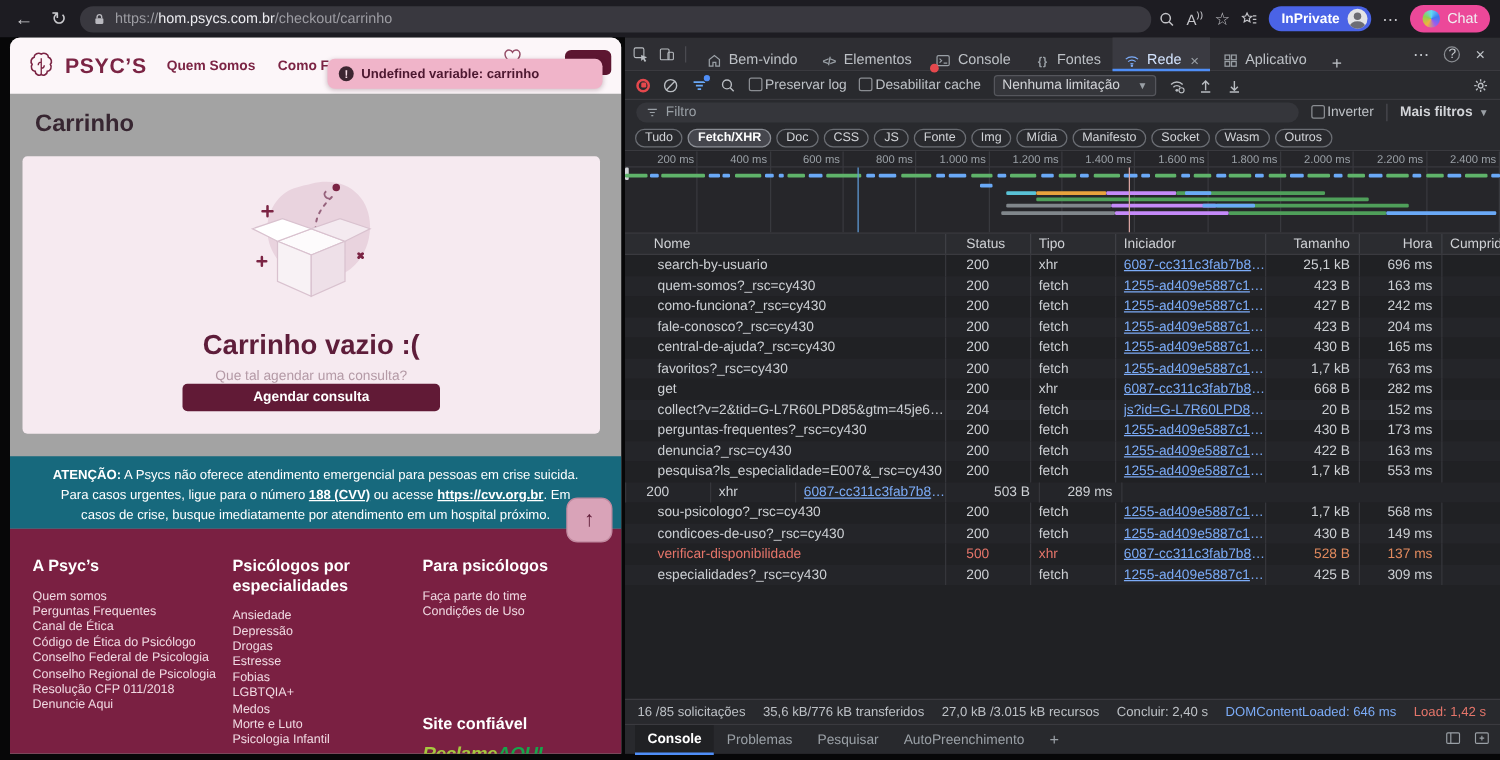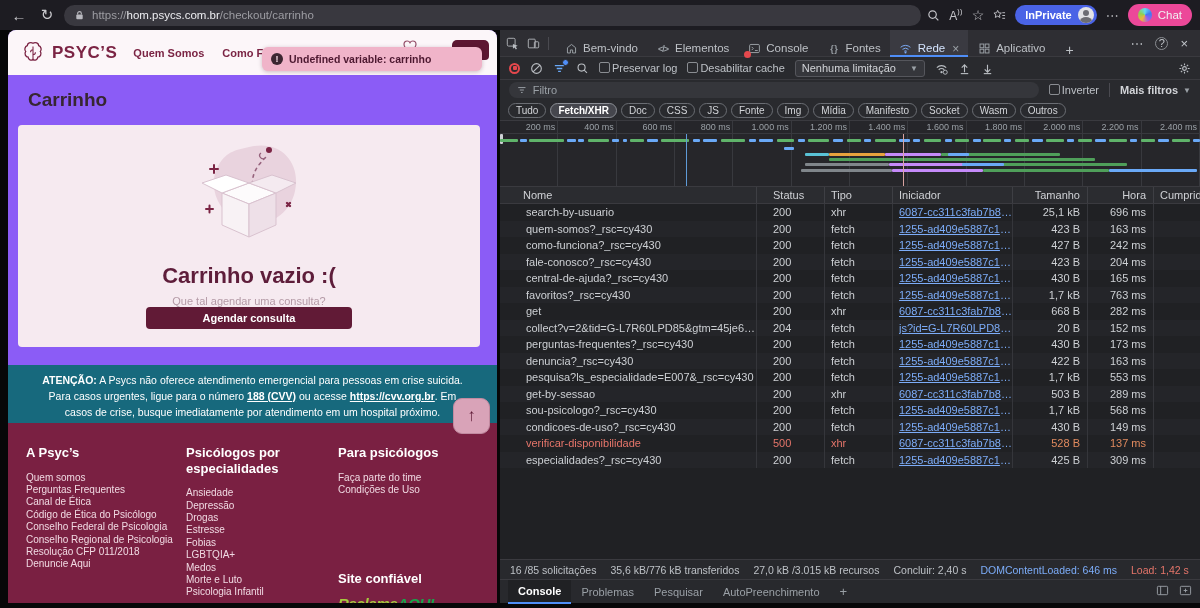--- a/index.html
+++ b/index.html
@@ -19,21 +19,21 @@
   .avatar{width:16px;height:16px;border-radius:50%;background:#e3e3e6;position:relative;overflow:hidden}
   .avatar::before{content:"";position:absolute;left:5px;top:3px;width:6px;height:6px;border-radius:50%;background:#6d6d74}
   .avatar::after{content:"";position:absolute;left:2px;top:10px;width:12px;height:8px;border-radius:50%;background:#6d6d74}
   .chat-pill{height:22px;background:#ec4899;border-radius:12px;display:flex;align-items:center;gap:6px;padding:0 10px;color:#f0f0f2;font-size:11.5px}
   .copilot{width:14px;height:14px;border-radius:50%;background:conic-gradient(#62d9f5,#3f7bf0,#9a5cf0,#f2b23e,#8fd14f,#62d9f5)}
 
   
   .content{display:flex;height:578px;padding:0 0 5px 8px;gap:3px;background:#070708}
 
   
-  .site{width:489px;height:573px;background:#8b5cf6;border-radius:8px 8px 0 0;position:relative;overflow:hidden;flex:none}
+  .site{width:489px;height:573px;background:#a3a3a3;border-radius:8px 8px 0 0;position:relative;overflow:hidden;flex:none}
   .site-header{height:45px;background:#fcf6f9;display:flex;align-items:center;padding:0 12px;position:relative}
   .logo{display:flex;align-items:center;gap:6px}
   .logo-text{font-size:17px;font-weight:800;color:#7b2444;letter-spacing:.5px}
   .site-nav{display:flex;gap:18px;margin-left:16px}
   .nav-link{font-size:11px;font-weight:bold;color:#7b2444;text-decoration:none;white-space:nowrap}
   .hdr-heart{position:absolute;right:80px;top:9px;color:#7b2444;opacity:.8}
   .hdr-btn{position:absolute;right:8px;top:10px;width:37px;height:20px;background:#5d1631;border-radius:5px 5px 4px 4px}
   .tooltip{position:absolute;left:254px;top:17px;width:220px;height:24px;background:#f0b4c9;border-radius:6px;display:flex;align-items:center;gap:6px;padding:0 9px;box-shadow:0 1px 4px rgba(60,10,30,.25);z-index:3}
   .tt-ic{width:12px;height:12px;border-radius:50%;background:#3c2631;color:#f5dbe5;font-size:9px;font-weight:bold;display:flex;align-items:center;justify-content:center;flex:none}
   .tt-text{font-size:10.5px;font-weight:bold;color:#4d1830;white-space:nowrap}
@@ -707,21 +707,20 @@
           <span class="c-status">200</span>
           <span class="c-tipo">fetch</span>
           <span class="c-ini">
             <a class="ini-link">1255-ad409e5887c155b0.js</a>
           </span>
           <span class="c-tam">1,7 kB</span>
           <span class="c-hora">553 ms</span>
           <span class="c-cum"></span>
         </div>
         <div class="req-row alt">
-          <span class="c-name">get-by-sessao</span>
           <span class="c-status">200</span>
           <span class="c-tipo">xhr</span>
           <span class="c-ini">
             <a class="ini-link">6087-cc311c3fab7b8302.js:</a>
           </span>
           <span class="c-tam">503 B</span>
           <span class="c-hora">289 ms</span>
           <span class="c-cum"></span>
         </div>
         <div class="req-row">

